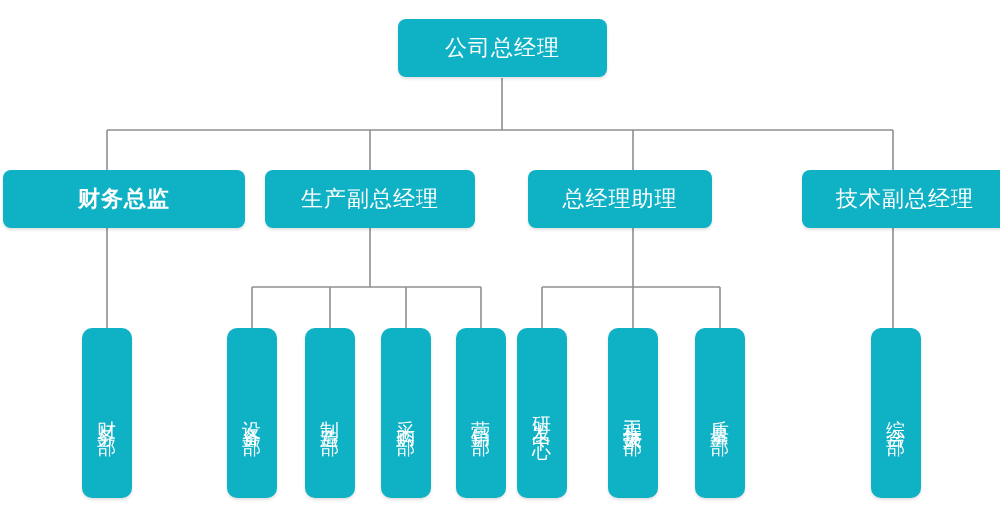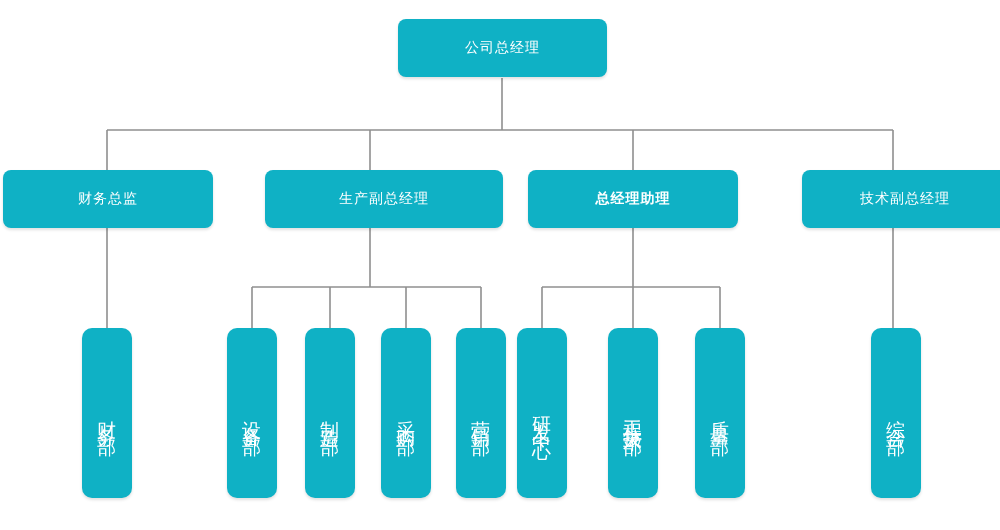--- a/index.html
+++ b/index.html
@@ -32,21 +32,21 @@
     color: var(--label-text);
     display: flex;
     align-items: center;
     justify-content: center;
     z-index: 2;
     box-shadow: 0 2px 3px rgba(0,0,0,0.12);
   }
   .node.h {
     height: 58px;
     border-radius: 8px;
-    font-size: 14px;
+    font-size: 22px;
     letter-spacing: 1px;
   }
   .node.v {
     top: 328px;
     width: 50px;
     height: 170px;
     border-radius: 10px;
   }
   .node.v .v-label {
     writing-mode: vertical-rl;
@@ -56,23 +56,23 @@
     line-height: 1;
     padding-top: 8px;
   }
   .node.v.tight .v-label {
     letter-spacing: 4px;
     padding-top: 4px;
   }
   
   .root-box { left: 398px; top: 19px; width: 209px; }
   
-  .l2-0 { left: 3px;   top: 170px; width: 210px; }
-  .l2-1 { left: 265px; top: 170px; width: 238px; }
-  .l2-2 { left: 528px; top: 170px; width: 210px; font-weight: bold; }
+  .l2-0 { left: 3px;   top: 170px; width: 242px; font-weight: bold; }
+  .l2-1 { left: 265px; top: 170px; width: 210px; }
+  .l2-2 { left: 528px; top: 170px; width: 184px; }
   .l2-3 { left: 790px; top: 170px; width: 206px; margin-left: 12px; }
   
   .v-0 { left: 82px; }
   .v-1 { left: 227px; }
   .v-2 { left: 305px; }
   .v-3 { left: 381px; }
   .v-4 { left: 456px; }
   .v-5 { left: 517px; }
   .v-6 { left: 608px; }
   .v-7 { left: 695px; }

